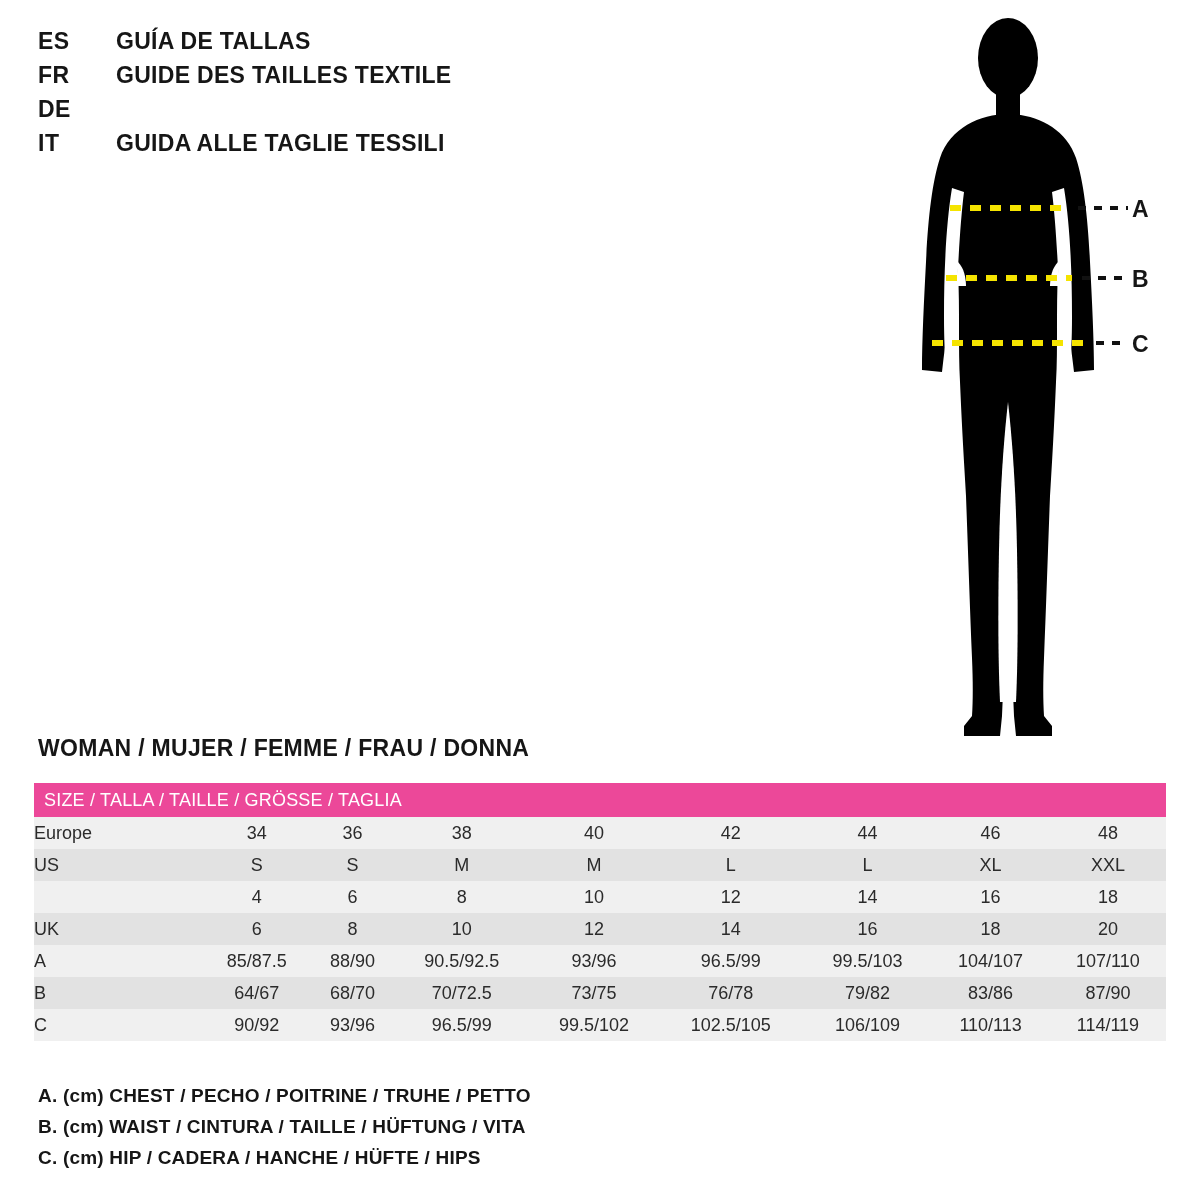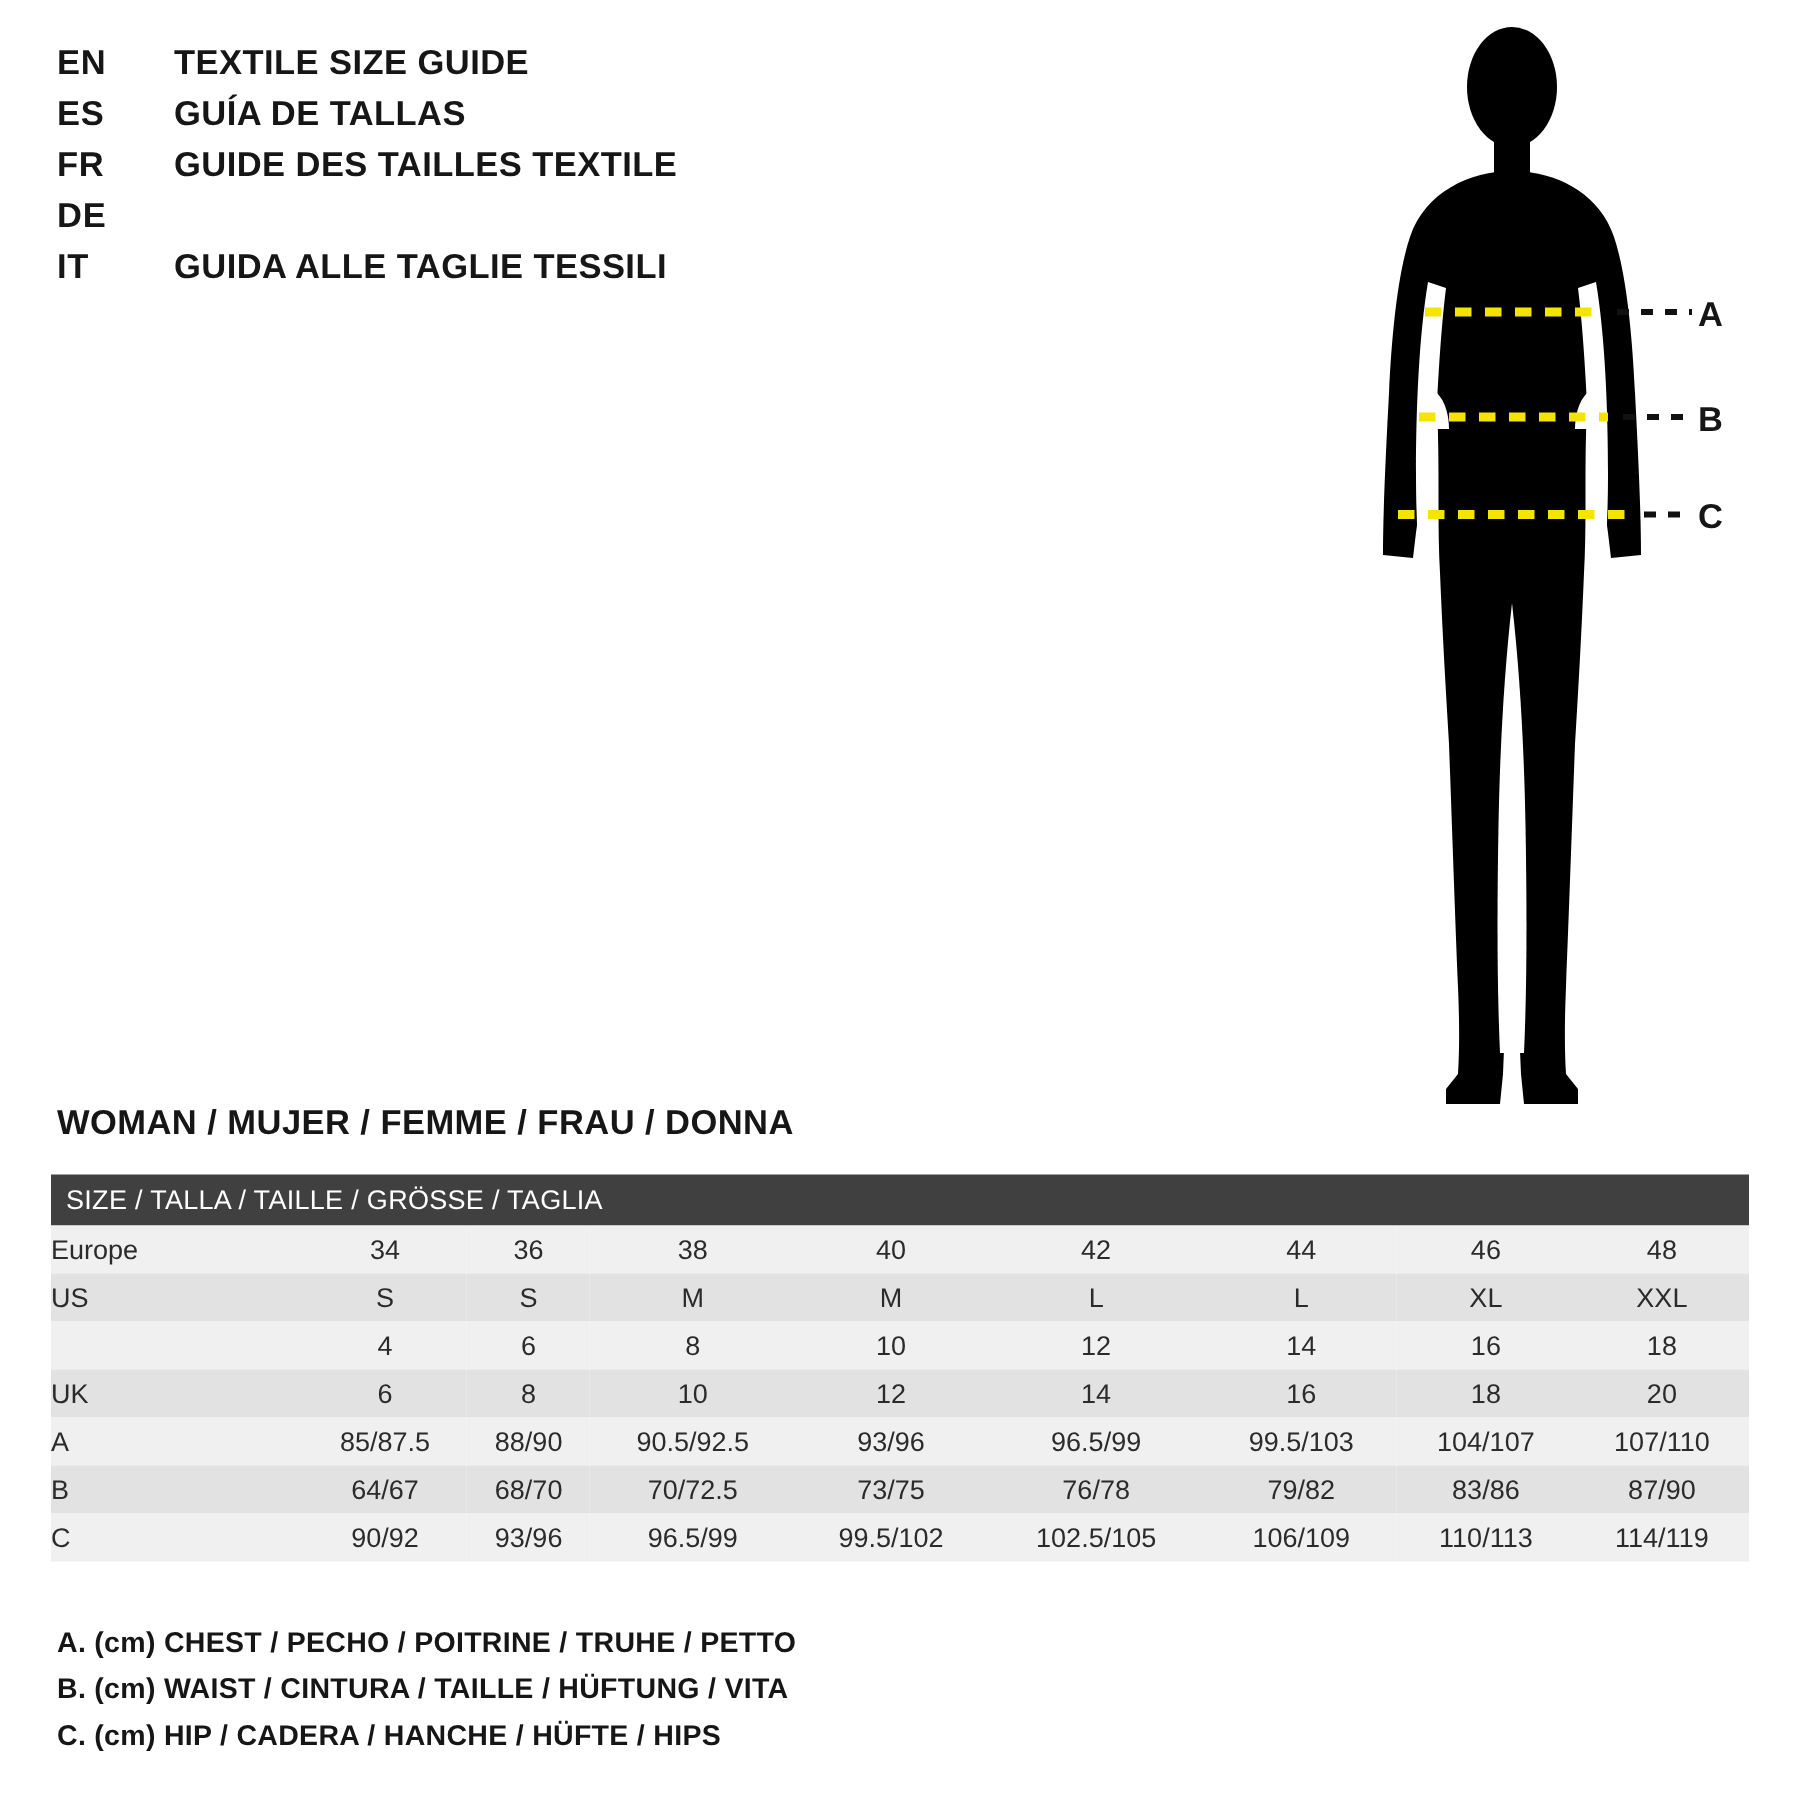--- a/index.html
+++ b/index.html
@@ -83,21 +83,21 @@
     color: #2b2b2b;
   }
   #size-table th, #size-table td {
     padding: 0;
     height: 32px;
     font-weight: normal;
     text-align: center;
     vertical-align: middle;
   }
   #size-table .hdr-row th {
-    background: #404040;
+    background: #ec4899;
     color: #ffffff;
     text-align: left;
     padding-left: 10px;
     font-size: 18px;
     font-weight: normal;
     letter-spacing: 0.2px;
     height: 34px;
   }
   #size-table td.row-label {
     text-align: left;
@@ -119,24 +119,20 @@
     letter-spacing: 0.2px;
     color: #161616;
     height: 31px;
     white-space: nowrap;
   }
 </style>
 </head>
 <body>
 
 <div id="lang-block">
-  <div class="lang-row">
-    <span class="lang-code">EN</span>
-    <span class="lang-title">TEXTILE SIZE GUIDE</span>
-  </div>
   <div class="lang-row">
     <span class="lang-code">ES</span>
     <span class="lang-title">GUÍA DE TALLAS</span>
   </div>
   <div class="lang-row">
     <span class="lang-code">FR</span>
     <span class="lang-title">GUIDE DES TAILLES TEXTILE</span>
   </div>
   <div class="lang-row">
     <span class="lang-code">DE</span>

